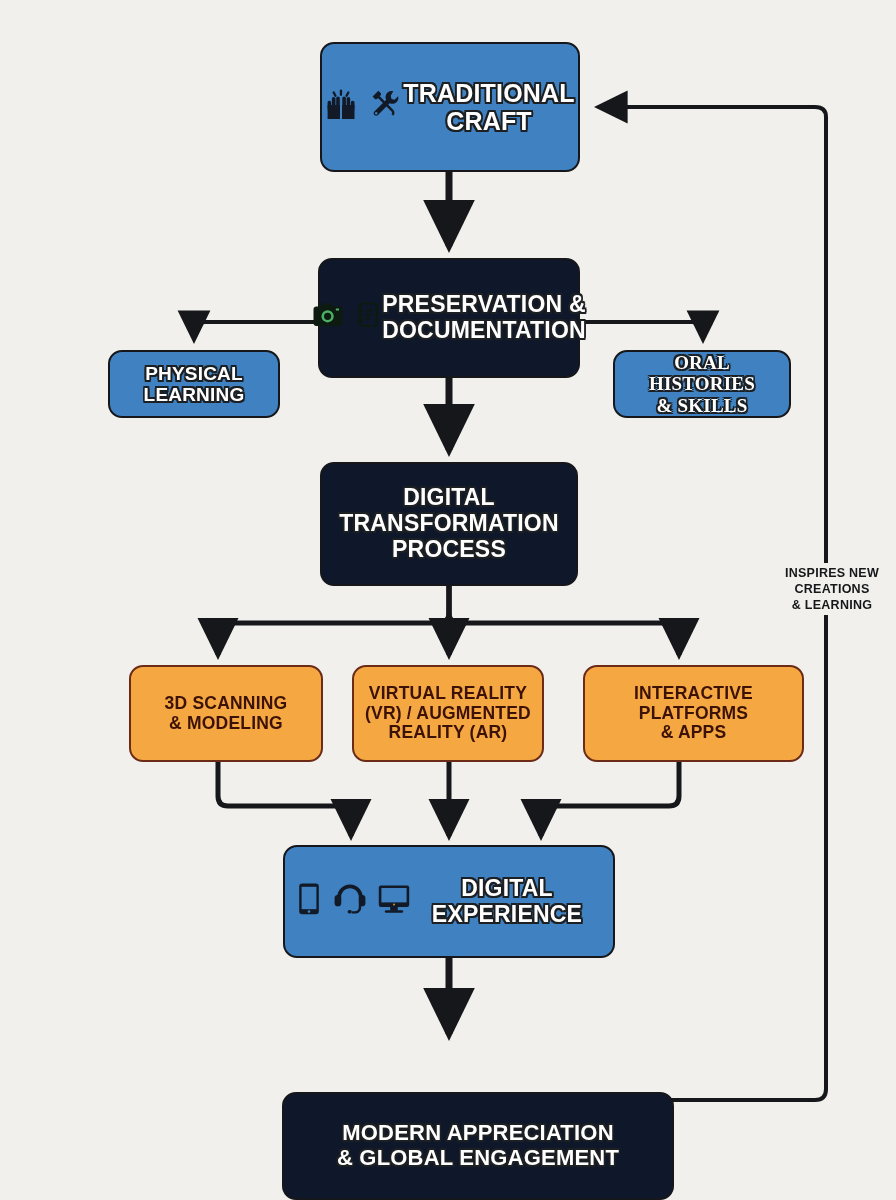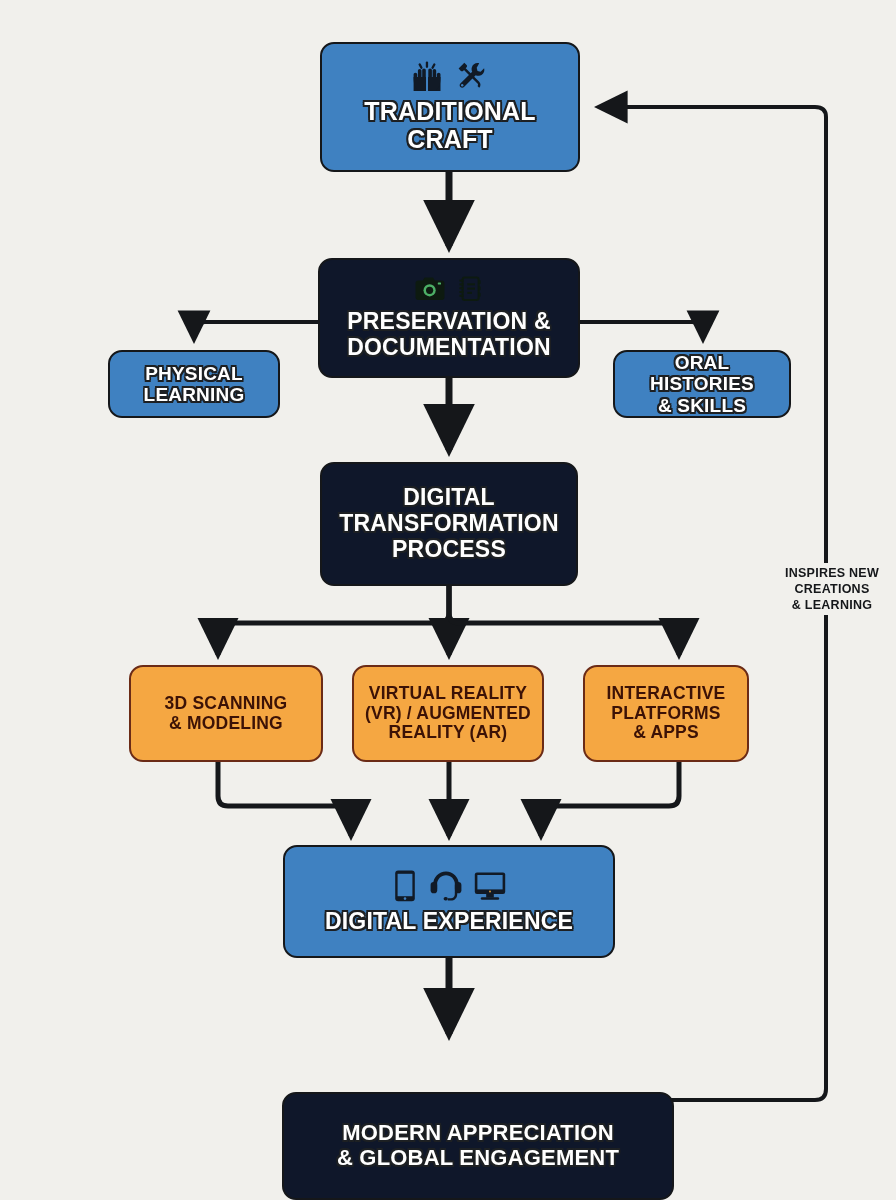--- a/index.html
+++ b/index.html
@@ -13,21 +13,21 @@
   #stage{position:absolute;left:0;top:0;width:896px;height:1200px;}
   #wires{position:absolute;left:0;top:0;width:896px;height:1200px;z-index:1;}
 
   .node{
     position:absolute;
     z-index:2;
     box-sizing:border-box;
     border:2px solid #15171a;
     border-radius:14px;
     display:flex;
-    flex-direction:column;
+    flex-direction:row;
     align-items:center;
     justify-content:center;
     text-align:center;
     padding:6px 10px;
   }
   .node .label{
     display:block;
     line-height:1.12;
     letter-spacing:.2px;
     white-space:pre-line;
@@ -78,32 +78,32 @@
   #n-traditional{left:320px;top:42px;width:260px;height:130px;}
   #n-traditional .label{font-size:25px;}
 
   #n-preservation{left:318px;top:258px;width:262px;height:120px;}
   #n-preservation .label{font-size:23px;}
 
   #n-physical{left:108px;top:350px;width:172px;height:68px;}
   #n-physical .label{font-size:19px;}
 
   #n-oral{left:613px;top:350px;width:178px;height:68px;}
-  #n-oral .label{font-size:19px;}
+  #n-oral .label{font-size:19px;font-family:Liberation Serif, serif;}
 
   #n-transform{left:320px;top:462px;width:258px;height:124px;}
   #n-transform .label{font-size:23px;}
 
   #n-3d{left:129px;top:665px;width:194px;height:97px;}
   #n-3d .label{font-size:17.5px;}
 
   #n-vr{left:352px;top:665px;width:192px;height:97px;}
   #n-vr .label{font-size:17.5px;}
 
-  #n-interactive{left:583px;top:665px;width:166px;height:97px;}
+  #n-interactive{left:583px;top:665px;width:221px;height:97px;}
   #n-interactive .label{font-size:17.5px;}
 
   #n-experience{left:283px;top:845px;width:332px;height:113px;}
   #n-experience .label{font-size:23px;}
 
   #n-modern{left:282px;top:1092px;width:392px;height:108px;}
   #n-modern .label{font-size:22px;}
 
   #loop-text{left:768px;top:563px;width:120px;}
 </style>

